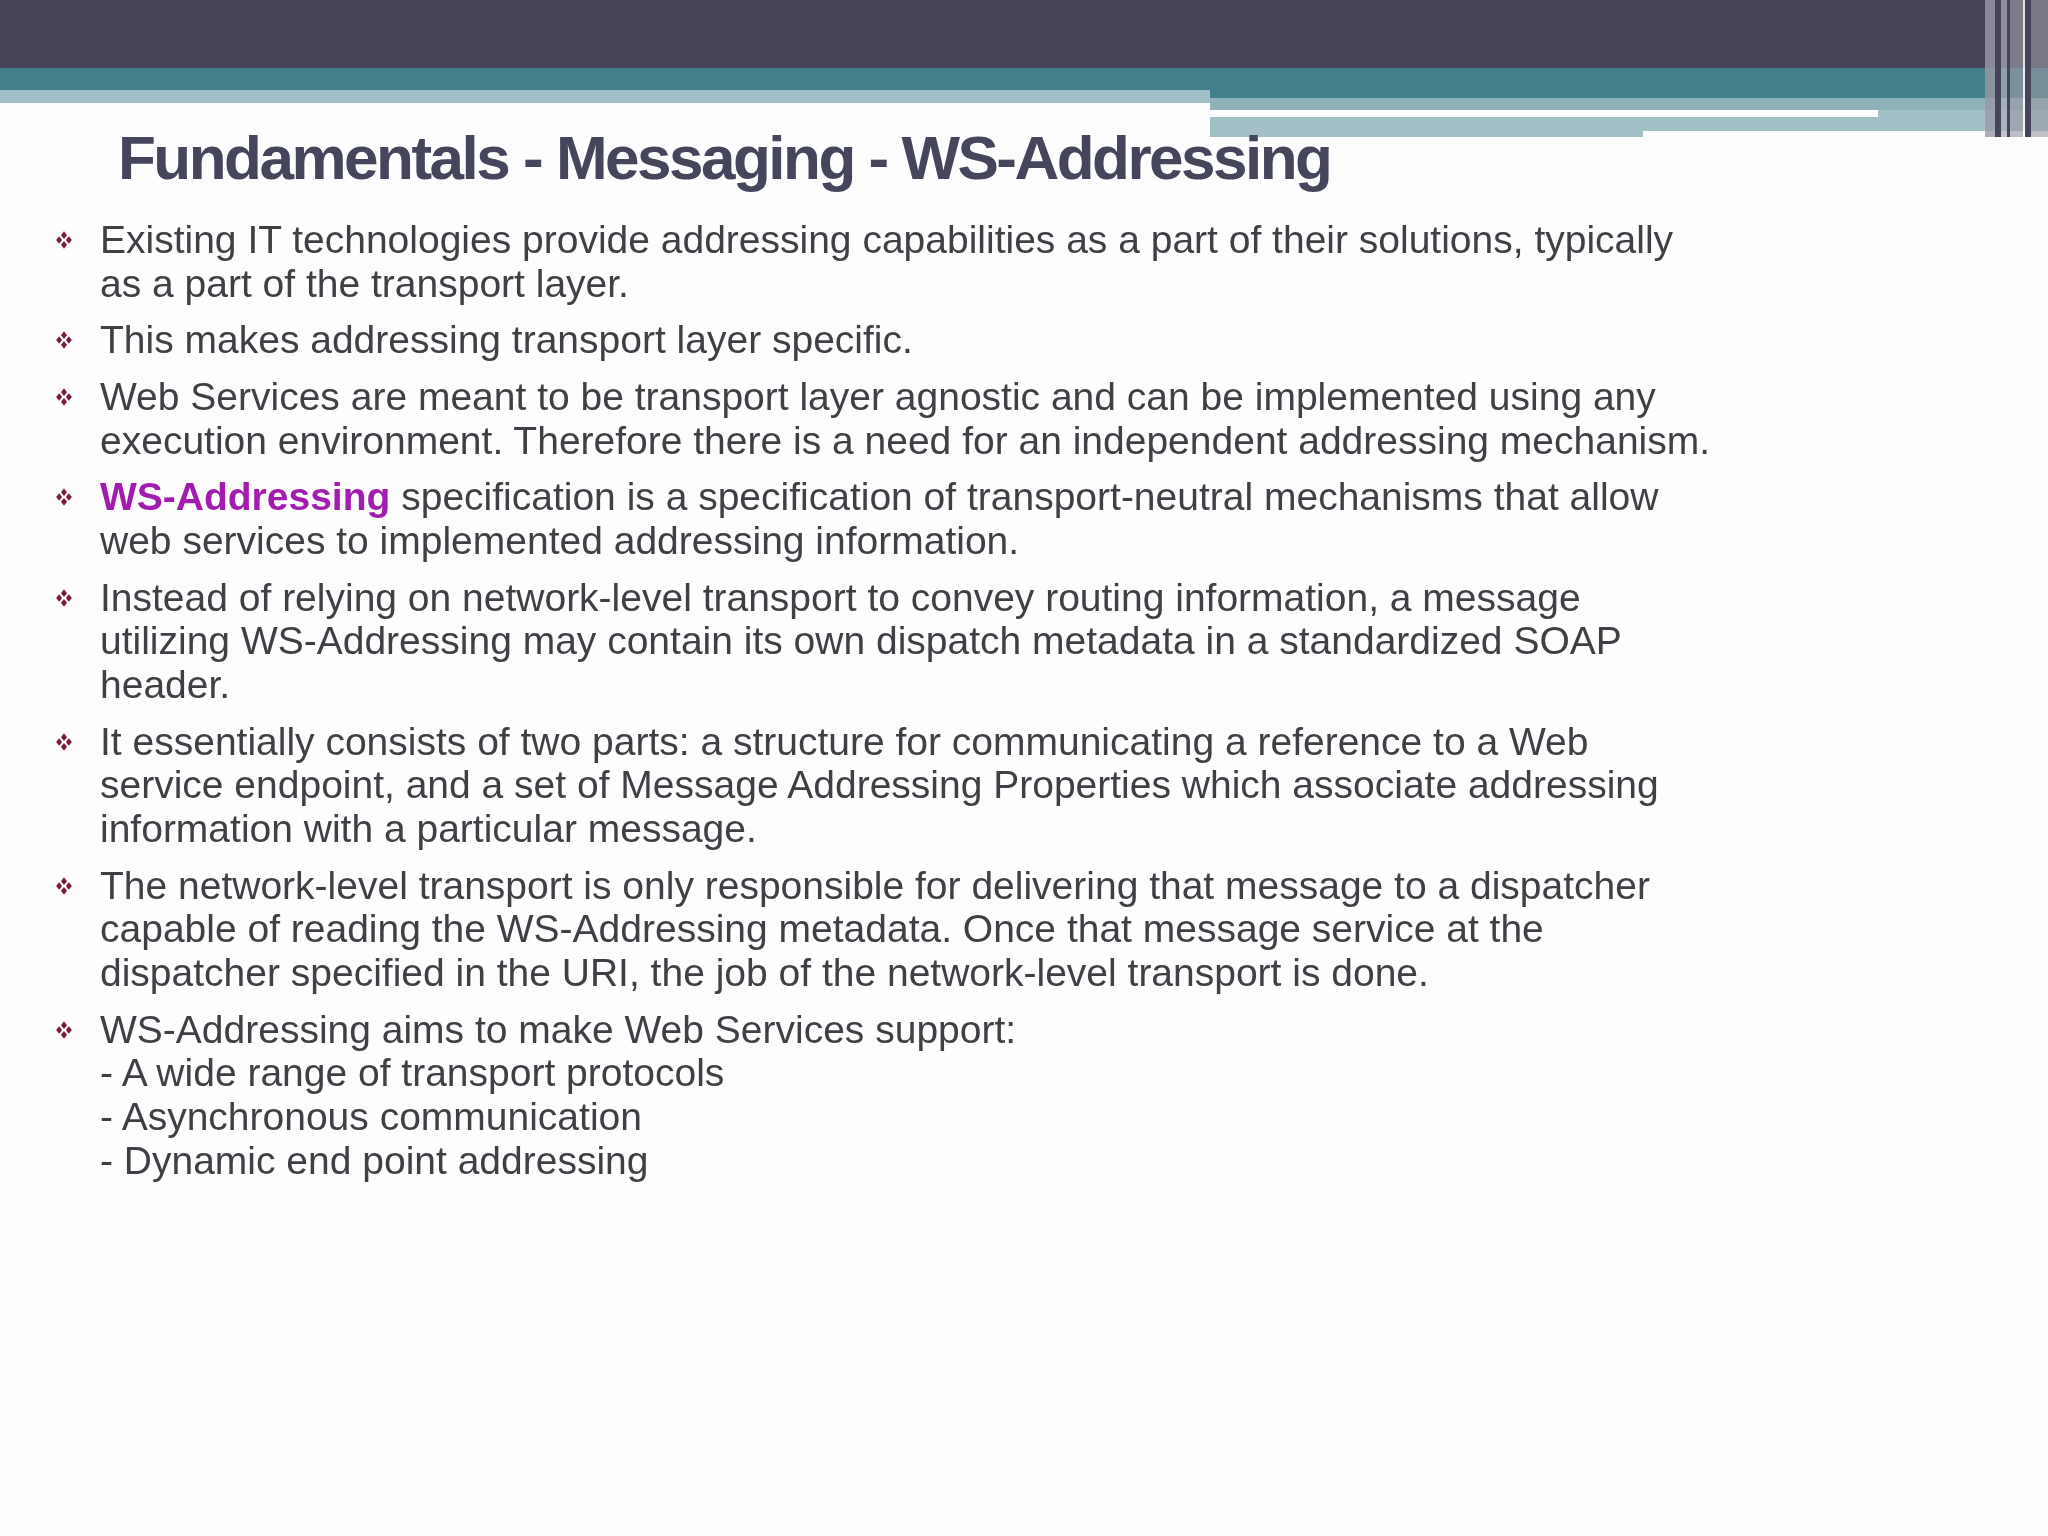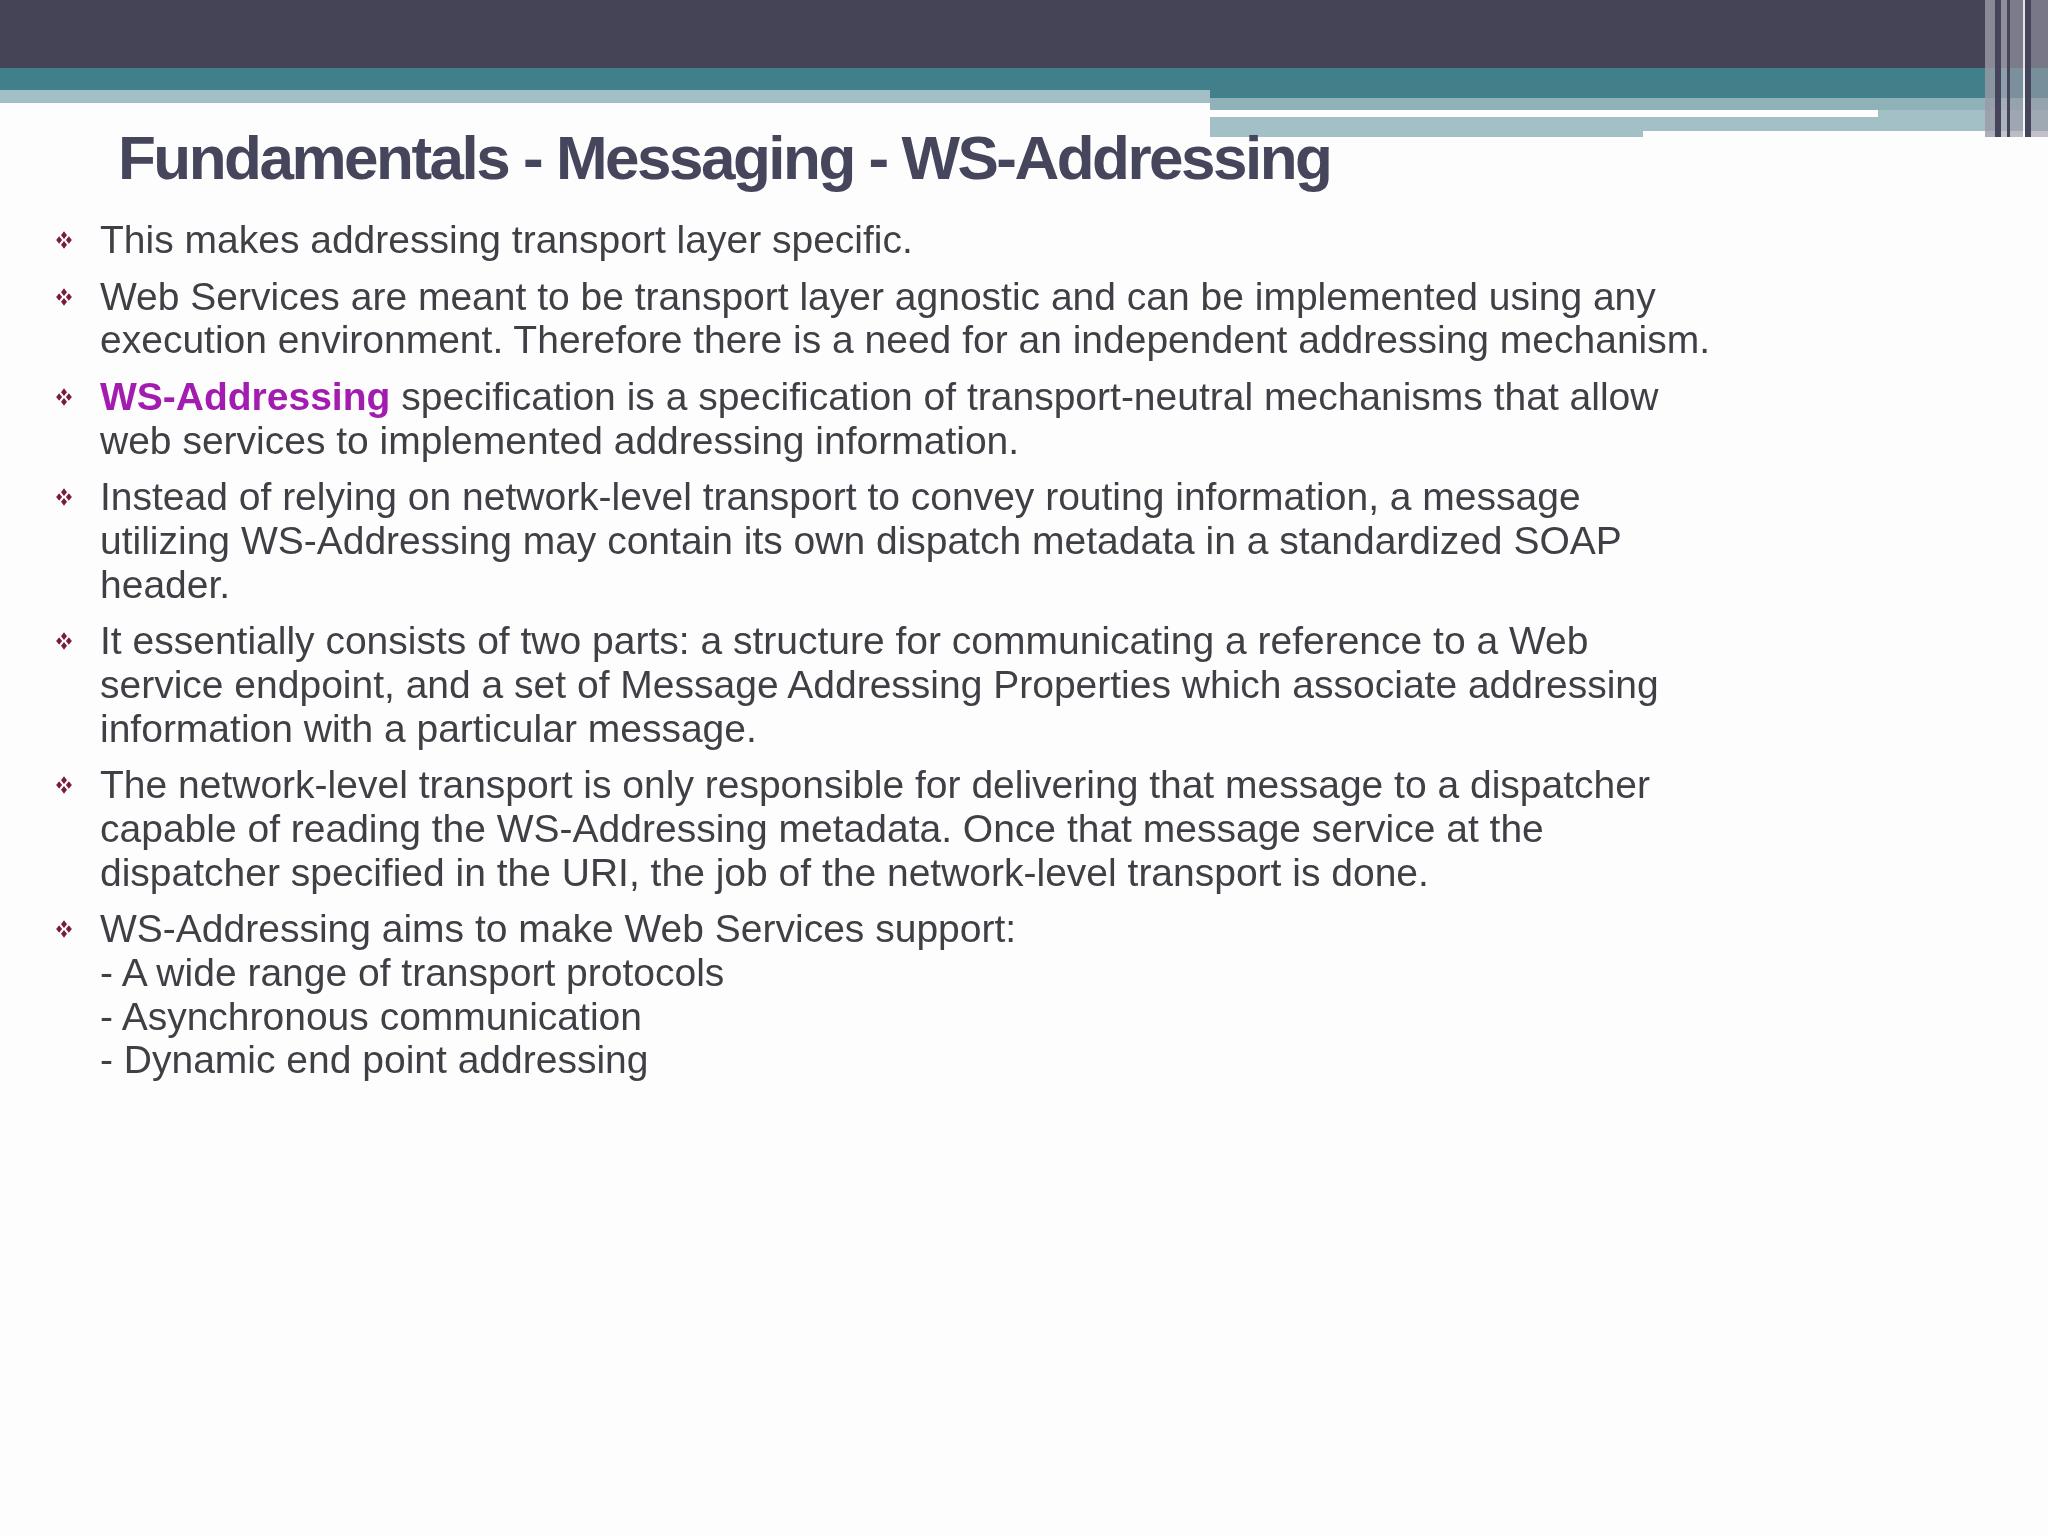--- a/index.html
+++ b/index.html
@@ -92,20 +92,32 @@
   <div class="content" id="bullet-list">
       <div class="bullet-item">
         <span class="bullet-marker"><svg width="18" height="18" viewBox="0 0 20 20" aria-hidden="true">
             <g fill="#7a1b3b">
               <path d="M10 0.39999999999999947 L13.3 4.6 L10 8.8 L6.7 4.6 Z"></path>
               <path d="M4.6 5.8 L7.8999999999999995 10 L4.6 14.2 L1.2999999999999998 10 Z"></path>
               <path d="M15.4 5.8 L18.7 10 L15.4 14.2 L12.100000000000001 10 Z"></path>
               <path d="M10 11.2 L13.3 15.4 L10 19.6 L6.7 15.4 Z"></path>
             </g>
           </svg></span>
+        <span class="bullet-text"><span>Existing IT technologies provide addressing capabilities as a part of their solutions, typically
+as a part of the transport layer.</span></span>
+      </div>
+      <div class="bullet-item">
+        <span class="bullet-marker"><svg width="18" height="18" viewBox="0 0 20 20" aria-hidden="true">
+            <g fill="#7a1b3b">
+              <path d="M10 0.39999999999999947 L13.3 4.6 L10 8.8 L6.7 4.6 Z"></path>
+              <path d="M4.6 5.8 L7.8999999999999995 10 L4.6 14.2 L1.2999999999999998 10 Z"></path>
+              <path d="M15.4 5.8 L18.7 10 L15.4 14.2 L12.100000000000001 10 Z"></path>
+              <path d="M10 11.2 L13.3 15.4 L10 19.6 L6.7 15.4 Z"></path>
+            </g>
+          </svg></span>
         <span class="bullet-text"><span>This makes addressing transport layer specific.</span></span>
       </div>
       <div class="bullet-item">
         <span class="bullet-marker"><svg width="18" height="18" viewBox="0 0 20 20" aria-hidden="true">
             <g fill="#7a1b3b">
               <path d="M10 0.39999999999999947 L13.3 4.6 L10 8.8 L6.7 4.6 Z"></path>
               <path d="M4.6 5.8 L7.8999999999999995 10 L4.6 14.2 L1.2999999999999998 10 Z"></path>
               <path d="M15.4 5.8 L18.7 10 L15.4 14.2 L12.100000000000001 10 Z"></path>
               <path d="M10 11.2 L13.3 15.4 L10 19.6 L6.7 15.4 Z"></path>
             </g>

